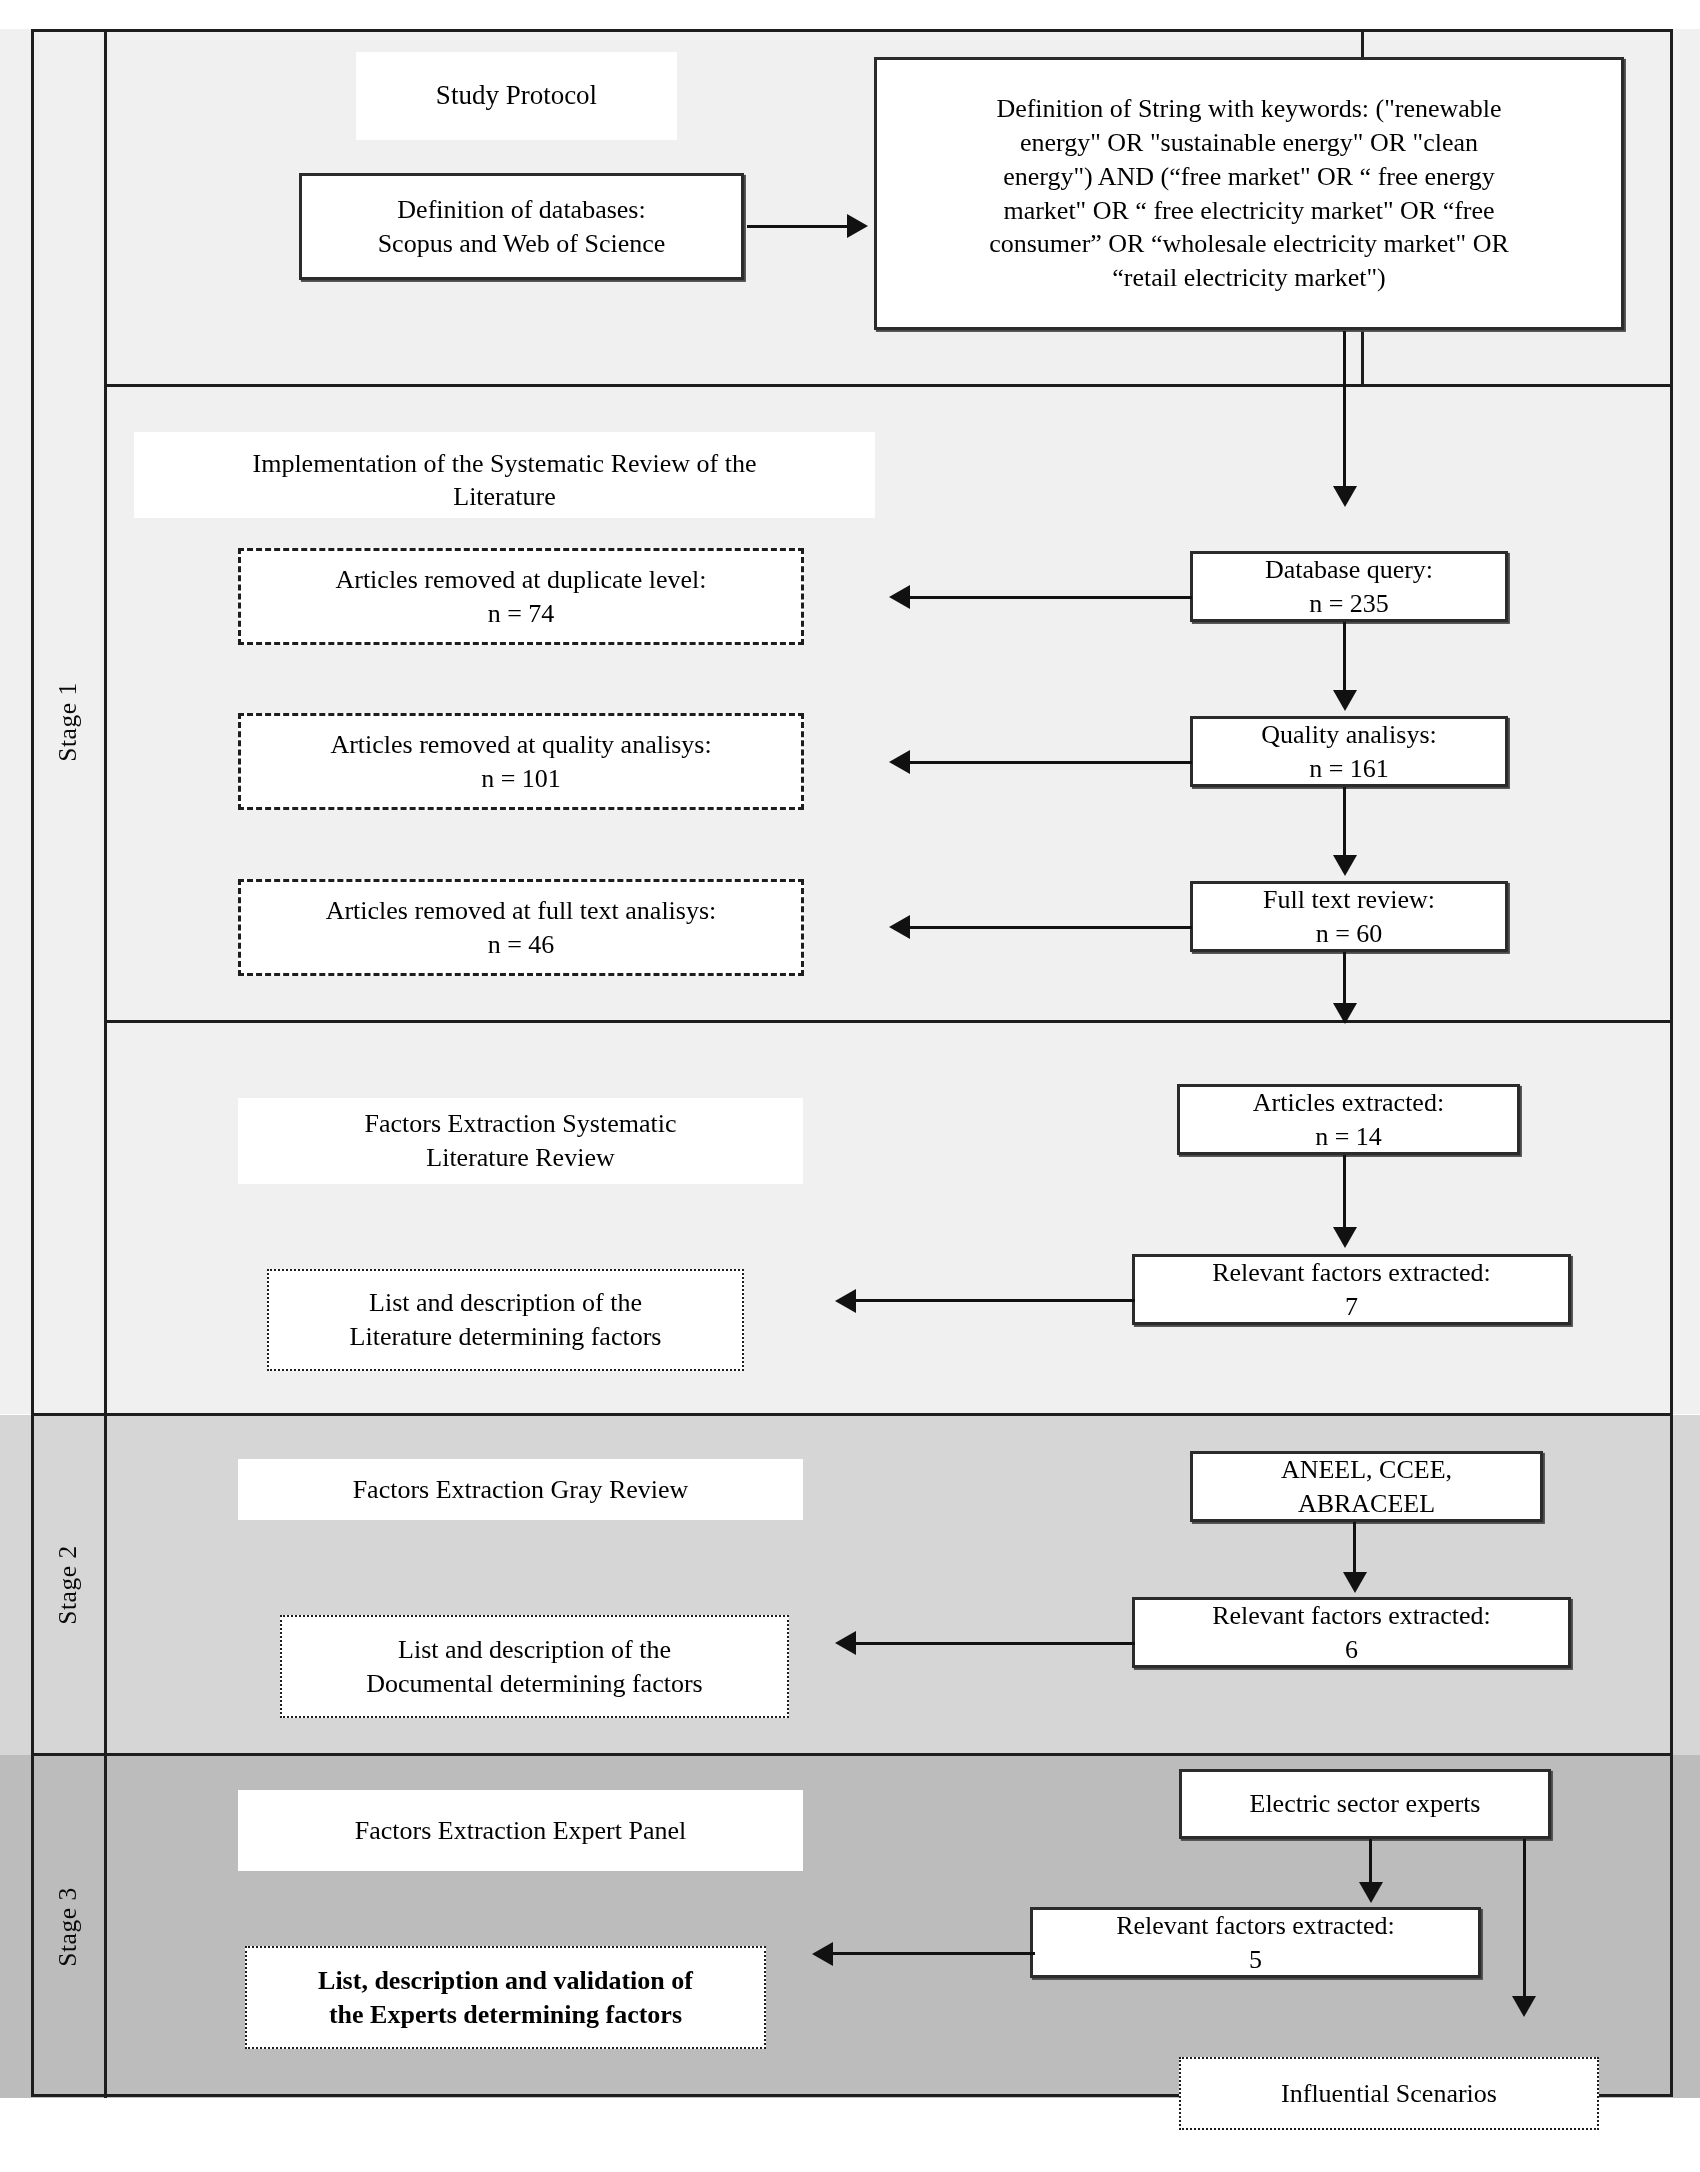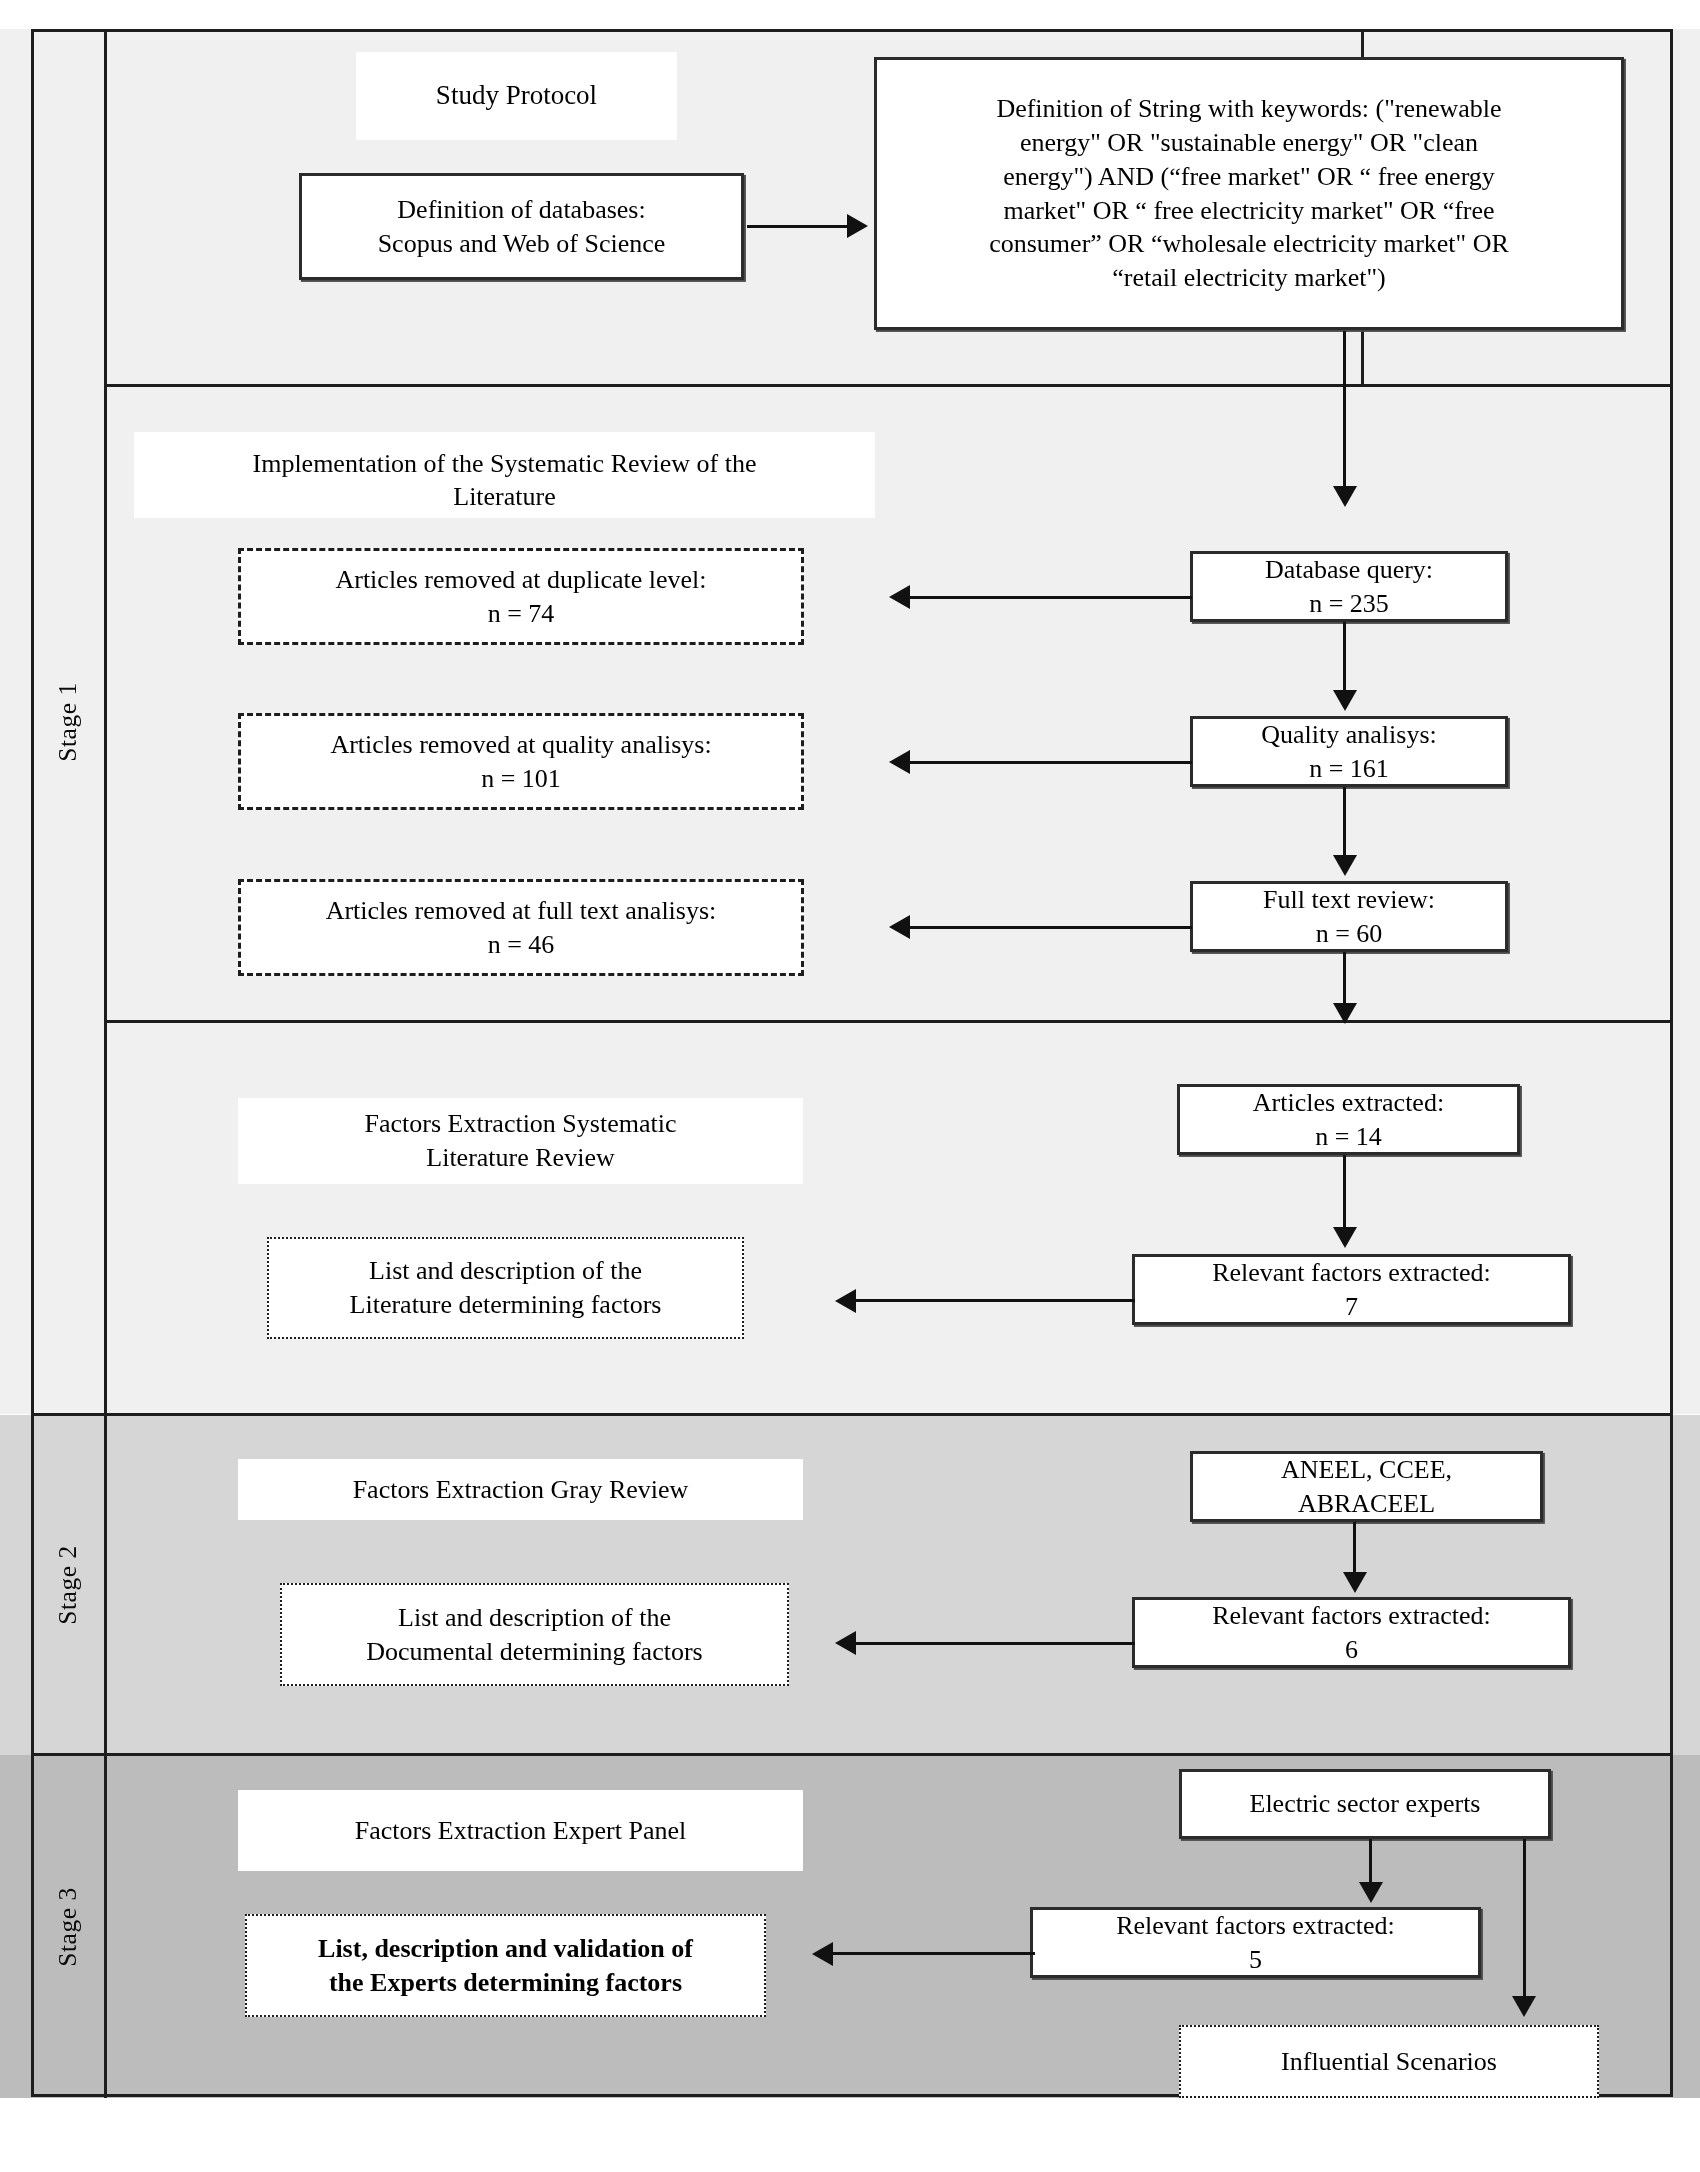--- a/index.html
+++ b/index.html
@@ -88,20 +88,21 @@
   }
   .node.solid {
     border: 3.2px solid #2b2b2b;
     box-shadow: 1.9px 1.9px 0 0 #4a4a4a;
   }
   .node.dashed {
     border: 3.2px dashed #1d1d1d;
   }
   .node.dotted {
     border: 2.5px dotted #1d1d1d;
+    margin-top: 32px;
   }
   .node.plain {
     border: none;
     box-shadow: none;
   }
 
   .node .txt { display: block; width: 100%; }
   .fs-md  { font-size: 26px; }
   .fs-lg  { font-size: 27px; }
 

